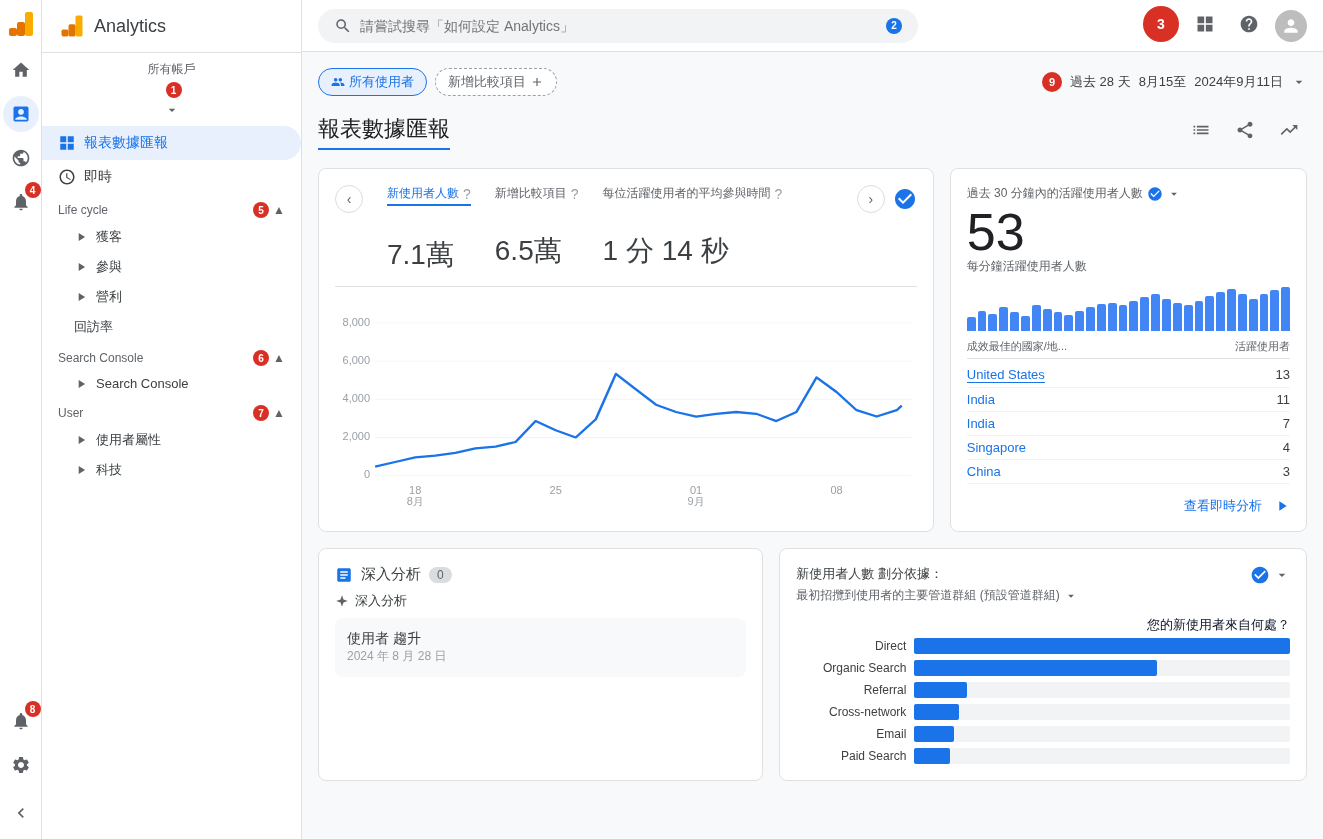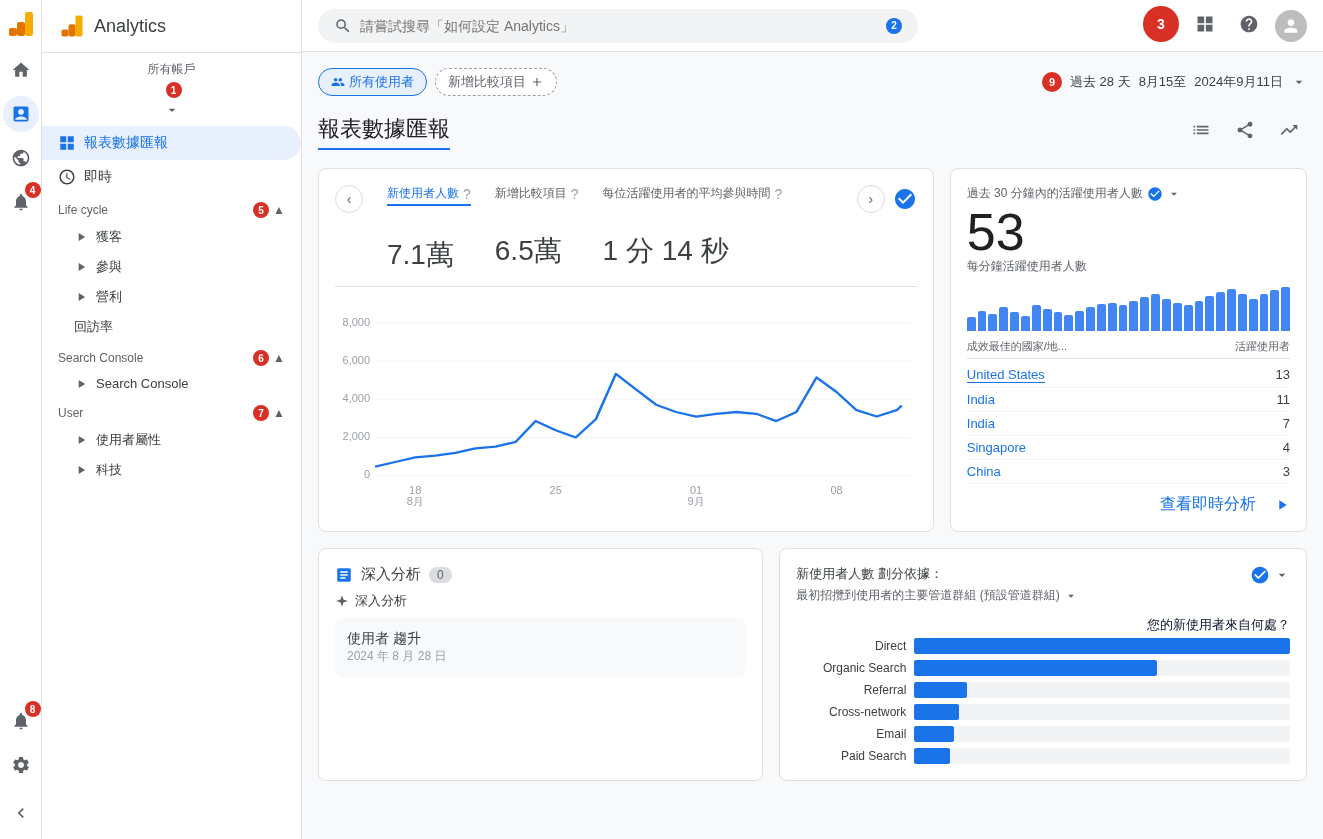--- a/index.html
+++ b/index.html
@@ -261,21 +261,21 @@
     .realtime-title { font-size: 12px; color: #5f6368; margin-bottom: 4px; display: flex; align-items: center; gap: 4px; }
     .realtime-count { font-size: 52px; font-weight: 300; color: #202124; line-height: 1; }
     .realtime-subtitle { font-size: 12px; color: #5f6368; margin-bottom: 8px; }
     .mini-bar-chart { display: flex; align-items: flex-end; gap: 2px; height: 48px; margin-bottom: 8px; }
     .mini-bar { background: #4285f4; border-radius: 2px 2px 0 0; flex: 1; min-width: 4px; }
     .country-table { flex: 1; }
     .country-header { display: flex; justify-content: space-between; font-size: 11px; color: #5f6368; border-bottom: 1px solid #e0e0e0; padding-bottom: 4px; margin-bottom: 4px; }
     .country-row { display: flex; justify-content: space-between; padding: 4px 0; font-size: 13px; border-bottom: 1px solid #f1f3f4; }
     .country-name { color: #1a73e8; cursor: pointer; }
     .country-name.active-country { color: #1a73e8; border-bottom: 1px solid #1a73e8; }
-    .view-link { color: #1a73e8; font-size: 16px; cursor: pointer; display: flex; align-items: center; gap: 18px; margin-top: 8px; justify-content: flex-end; }
+    .view-link { color: #1a73e8; font-size: 13px; cursor: pointer; display: flex; align-items: center; gap: 12px; margin-top: 8px; justify-content: flex-end; }
 
     
     .bottom-row {
       display: flex;
       gap: 16px;
     }
     .insight-card {
       flex: 1;
       background: #fff;
       border: 1px solid #e0e0e0;

